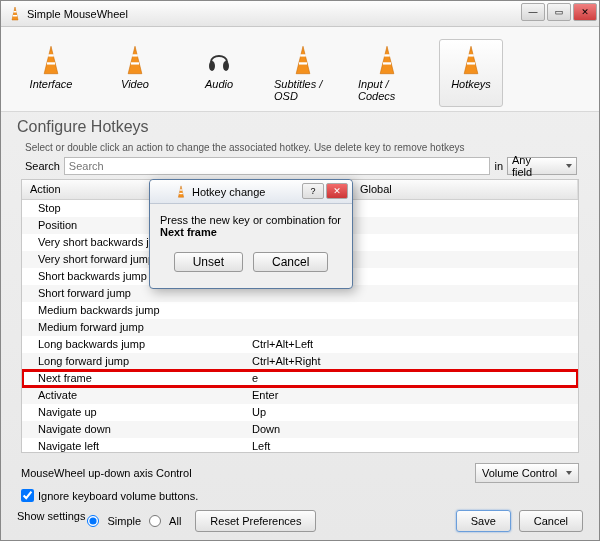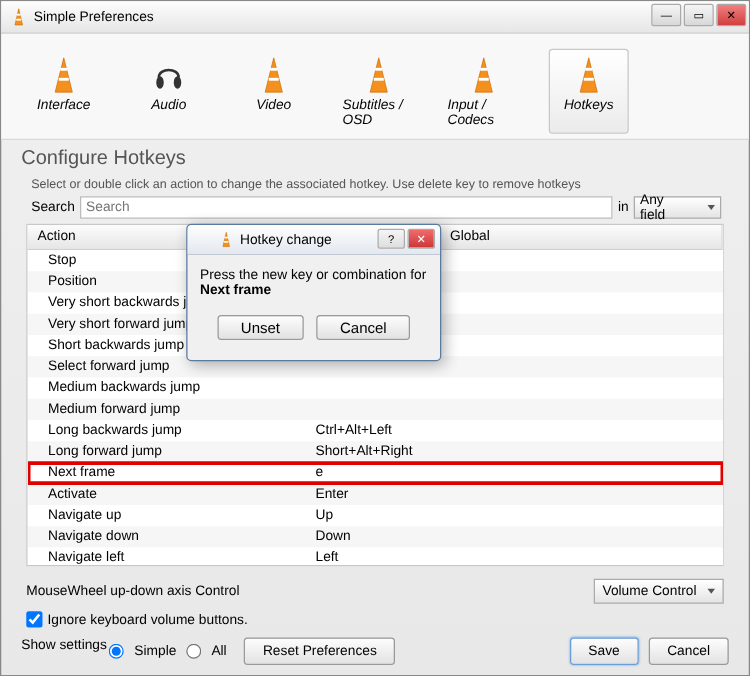--- a/index.html
+++ b/index.html
@@ -73,52 +73,52 @@
 <body>
 
 <div class="window">
 
   <div class="titlebar">
     <svg class="cone icon" viewBox="0 0 16 16">
         <polygon points="8,1 11,14 5,14"></polygon>
         <rect x="6.5" y="5" width="3" height="1.5"></rect>
         <rect x="6" y="9" width="4" height="1.5"></rect>
       </svg>
-    <span>Simple Preferences</span>
+    <span>Simple MouseWheel</span>
     <div class="winbtns">
       <div class="winbtn">—</div>
       <div class="winbtn">▭</div>
       <div class="winbtn close">✕</div>
     </div>
   </div>
 
   <div class="tabs">
     <div class="tab">
       <svg class="cone ticon" viewBox="0 0 20 28">
           <polygon points="10,2 16,26 4,26"></polygon>
           <rect x="7.5" y="9" width="5" height="2"></rect>
           <rect x="6.5" y="16" width="7" height="2"></rect>
         </svg>
       <span>Interface</span>
     </div>
     <div class="tab">
+      <svg class="cone ticon" viewBox="0 0 20 28">
+          <polygon points="10,2 16,26 4,26"></polygon>
+          <rect x="7.5" y="9" width="5" height="2"></rect>
+          <rect x="6.5" y="16" width="7" height="2"></rect>
+        </svg>
+      <span>Video</span>
+    </div>
+    <div class="tab">
       <svg class="head ticon" viewBox="0 0 24 28">
           <path d="M4 16 C4 8 20 8 20 16" stroke="#333" stroke-width="2" fill="none"></path>
           <ellipse cx="5" cy="20" rx="3" ry="5" fill="#333"></ellipse>
           <ellipse cx="19" cy="20" rx="3" ry="5" fill="#333"></ellipse>
         </svg>
       <span>Audio</span>
-    </div>
-    <div class="tab">
-      <svg class="cone ticon" viewBox="0 0 20 28">
-          <polygon points="10,2 16,26 4,26"></polygon>
-          <rect x="7.5" y="9" width="5" height="2"></rect>
-          <rect x="6.5" y="16" width="7" height="2"></rect>
-        </svg>
-      <span>Video</span>
     </div>
     <div class="tab">
       <svg class="cone ticon" viewBox="0 0 20 28">
           <polygon points="10,2 16,26 4,26"></polygon>
           <rect x="7.5" y="9" width="5" height="2"></rect>
           <rect x="6.5" y="16" width="7" height="2"></rect>
         </svg>
       <span>Subtitles / OSD</span>
     </div>
     <div class="tab">
@@ -178,42 +178,42 @@
           <div class="cell c-act">Very short forward jump</div>
           <div class="cell c-key"></div>
           <div class="cell c-glob"></div>
         </div>
         <div class="row">
           <div class="cell c-act">Short backwards jump</div>
           <div class="cell c-key"></div>
           <div class="cell c-glob"></div>
         </div>
         <div class="row">
-          <div class="cell c-act">Select forward jump</div>
+          <div class="cell c-act">Short forward jump</div>
           <div class="cell c-key"></div>
           <div class="cell c-glob"></div>
         </div>
         <div class="row">
           <div class="cell c-act">Medium backwards jump</div>
           <div class="cell c-key"></div>
           <div class="cell c-glob"></div>
         </div>
         <div class="row">
           <div class="cell c-act">Medium forward jump</div>
           <div class="cell c-key"></div>
           <div class="cell c-glob"></div>
         </div>
         <div class="row">
           <div class="cell c-act">Long backwards jump</div>
           <div class="cell c-key">Ctrl+Alt+Left</div>
           <div class="cell c-glob"></div>
         </div>
         <div class="row">
           <div class="cell c-act">Long forward jump</div>
-          <div class="cell c-key">Short+Alt+Right</div>
+          <div class="cell c-key">Ctrl+Alt+Right</div>
           <div class="cell c-glob"></div>
         </div>
         <div class="row hl">
           <div class="cell c-act">Next frame</div>
           <div class="cell c-key">e</div>
           <div class="cell c-glob"></div>
         </div>
         <div class="row">
           <div class="cell c-act">Activate</div>
           <div class="cell c-key">Enter</div>

